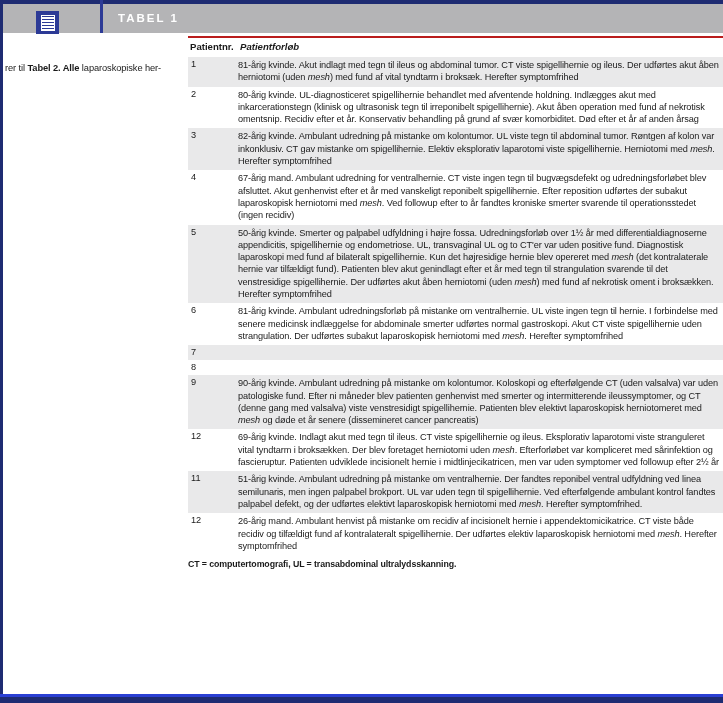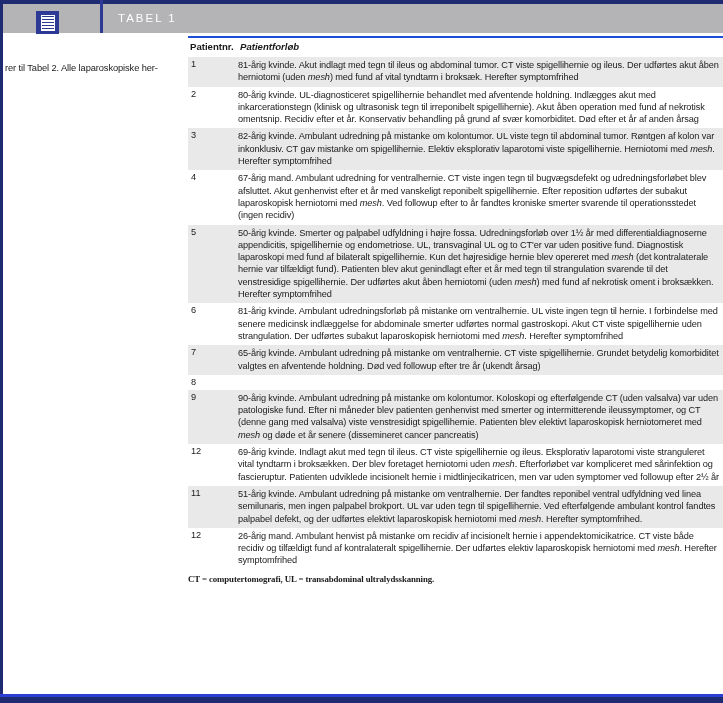--- a/index.html
+++ b/index.html
@@ -11,38 +11,38 @@
 
   .left-rule{position:absolute;left:0;top:0;width:3px;bottom:0;background:var(--navy);}
   .top-rule{position:absolute;left:0;top:0;right:0;height:4px;background:var(--navy);}
   .header-bar{position:absolute;left:3px;right:0;top:4px;height:29px;background:var(--header_gray);}
   .icon-box{position:absolute;left:33px;top:7px;width:23px;height:23px;background:var(--icon_blue);
     display:flex;align-items:center;justify-content:center;}
   .icon-lines{width:12px;height:14px;border:1.5px solid #fff;
     background:repeating-linear-gradient(180deg,var(--icon_blue) 0 1.5px,#fff 1.5px 3px);}
   .bar-divider{position:absolute;left:100px;top:0;width:3px;height:33px;background:var(--icon_blue);}
   .bar-title{position:absolute;left:118px;top:4px;height:43px;line-height:29px;
-    color:#fff;font-weight:normal;font-size:11.5px;letter-spacing:2px;}
+    color:#fff;font-weight:bold;font-size:11.5px;letter-spacing:2px;}
 
   .caption{position:absolute;left:5px;top:62px;width:182px;font-size:9.3px;line-height:13.6px;letter-spacing:-0.1px;}
   .cap-line{white-space:nowrap;}
 
   .table{position:absolute;left:188px;top:36px;width:535px;}
-  .thead{display:flex;border-top:2px solid #1d4ed8;padding:3px 0 5px;}
+  .thead{display:flex;border-top:2px solid #b91c1c;padding:3px 0 5px;}
   .th{font-weight:bold;font-size:9.6px;}
   .col-nr{width:50px;padding-left:2px;}
   .col-desc{flex:1;font-style:italic;}
   .tr{display:flex;padding:2px 0 3px;}
   .tr.odd{background:var(--row_gray);}
   .td-nr{width:50px;padding-left:3px;font-size:9.2px;box-sizing:border-box;}
   .td-desc{flex:1;font-size:9.2px;line-height:12.3px;letter-spacing:-0.1px;padding-right:2px;}
   .td-desc b{font-weight:normal;}
   .td-desc i, .cap-line i{margin-top:12px;}
-  .cap-line b{font-weight:normal;}
-  .footnote{font-weight:bold;font-size:8.8px;padding-top:4px;letter-spacing:-0.1px;font-family:Liberation Serif, serif;}
+  .cap-line b{font-weight:bold;}
+  .footnote{font-weight:bold;font-size:8.8px;padding-top:4px;letter-spacing:-0.1px;}
 
   .bottom-bar{position:absolute;left:0;right:0;bottom:0;height:6px;background:var(--navy);
     border-top:3px solid var(--bright_blue);}
 </style>
 </head>
 <body>
 
 <div class="page">
   <div class="top-rule"></div>
   <div class="header-bar">
@@ -83,21 +83,20 @@
         <div class="tr odd">
           <div class="td-nr">5</div>
           <div class="td-desc"><b>50-årig kvinde</b>. Smerter og palpabel udfyldning i højre fossa. Udredningsforløb <b>over 1½ år med differentialdiag</b>noserne appendicitis, spigellihernie og endometriose. UL, transvaginal UL og to CT'er var uden positive fund. Diagnostisk laparoskopi med fund af bilateralt spigellihernie. Kun det højresidige hernie blev opereret med <i>mesh</i> (det kontralaterale hernie var tilfældigt fund). Patienten blev akut genindlagt efter et år med tegn til strangulation svarende til det venstresidige spigellihernie. Der udførtes akut åben herniotomi (uden <i>mesh</i>) med fund af nekrotisk oment i broksækken. Herefter symptomfrihed</div>
         </div>
         <div class="tr">
           <div class="td-nr">6</div>
           <div class="td-desc"><b>81-årig kvinde</b>. Ambulant udredningsforløb på mistanke om ventralhernie. UL viste ingen tegn til hernie. I forbindelse med senere medicinsk indlæggelse for abdominale smerter udførtes normal gastroskopi. Akut CT viste spigellihernie uden strangulation. Der udførtes subakut laparoskopisk herniotomi med <i>mesh</i>. Herefter symptomfrihed</div>
         </div>
         <div class="tr odd">
           <div class="td-nr">7</div>
-          <div class="td-desc"><b>65-årig kvinde</b>. Ambulant udredning på mistanke om ventralhernie. CT viste spigellihernie. Grundet betydelig komorbiditet valgtes en afventende holdning. Død ved followup efter tre år (ukendt årsag)</div>
         </div>
         <div class="tr">
           <div class="td-nr">8</div>
         </div>
         <div class="tr odd">
           <div class="td-nr">9</div>
           <div class="td-desc"><b>90-årig kvinde</b>. Ambulant udredning på mistanke om kolontumor. Koloskopi og efterfølgende CT (uden valsalva) var uden patologiske fund. Efter ni måneder blev patienten genhenvist med smerter og intermitterende ileussymptomer, og CT (denne gang med valsalva) viste venstresidigt spigellihernie. Patienten blev elektivt laparoskopisk herniotomeret med <i>mesh</i> og døde et år senere (dissemineret cancer pancreatis)</div>
         </div>
         <div class="tr">
           <div class="td-nr">12</div>

